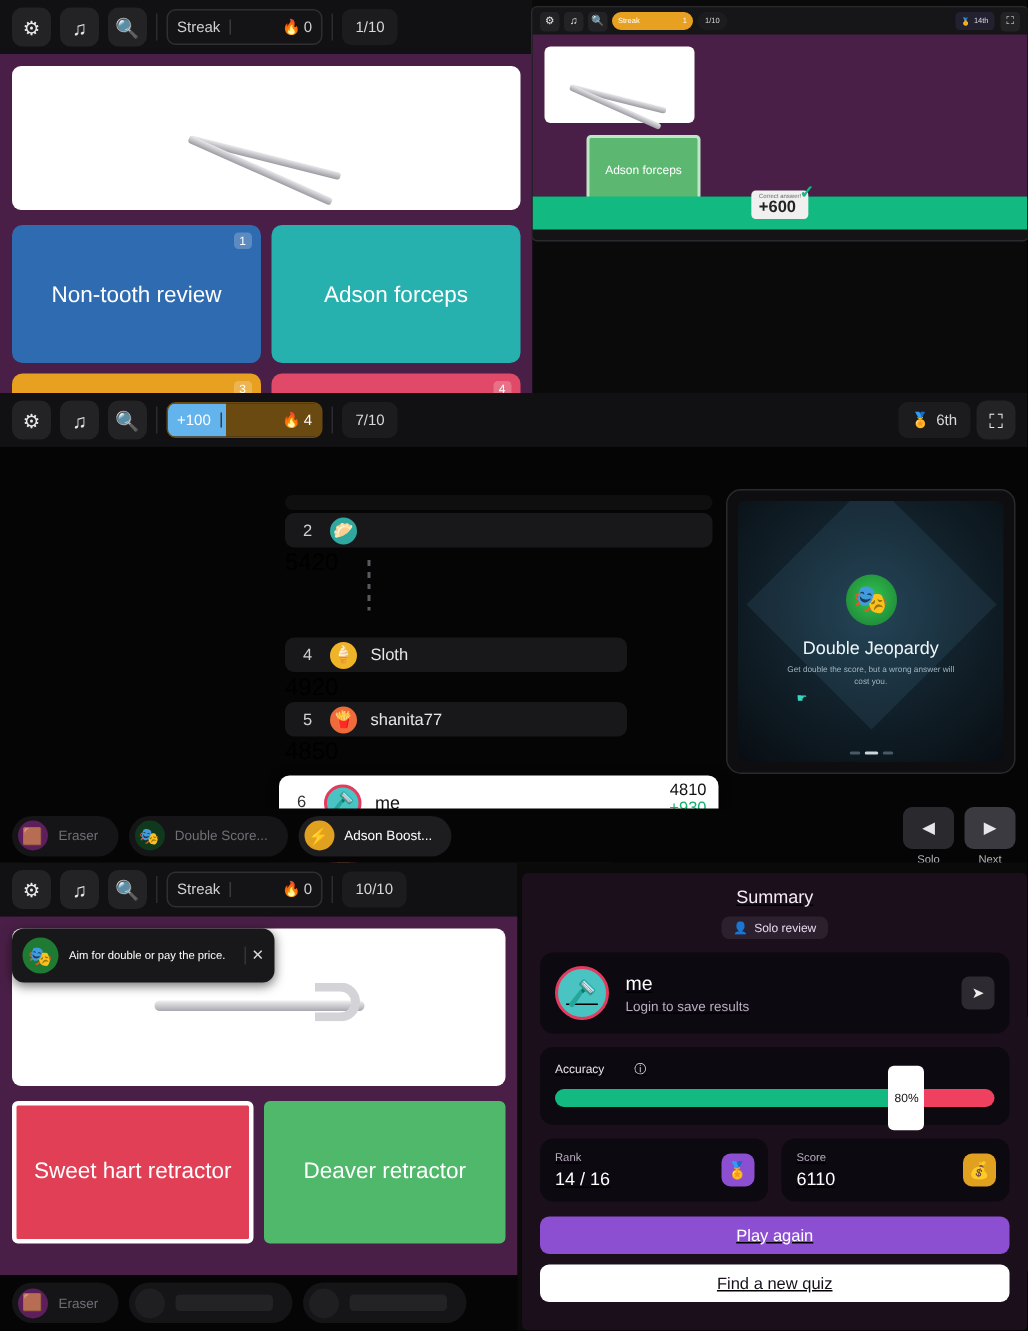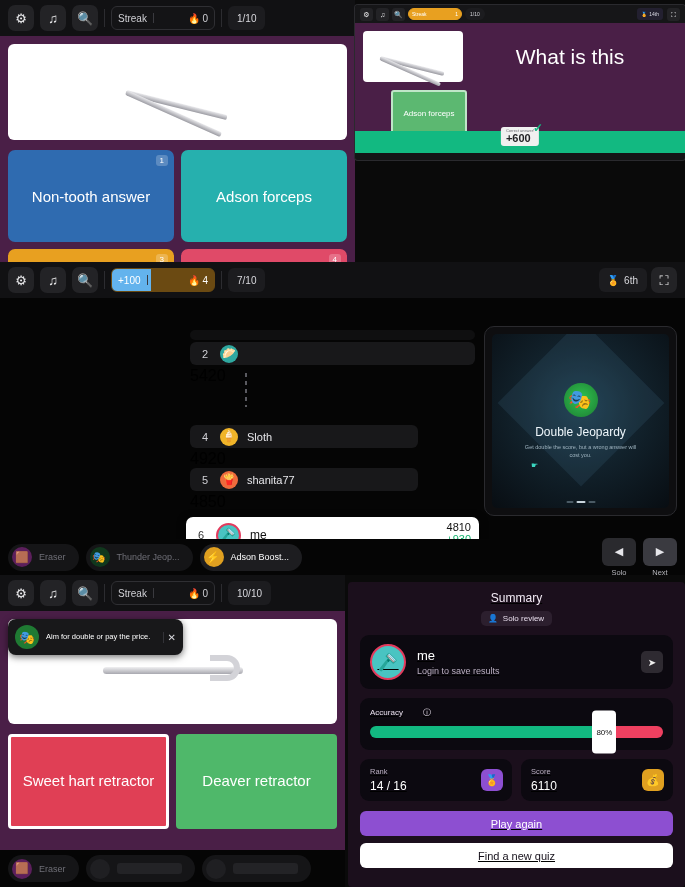--- a/index.html
+++ b/index.html
@@ -274,21 +274,21 @@
     <div class="quizbody1">
       <div class="imgcard">
         <div class="tweezer">
             <i></i>
             <i></i>
           </div>
       </div>
       <div class="answers">
         <div class="ans" style="background:#2f6bb0">
           <span class="kbd">1</span>
-          <span>Non-tooth answer</span>
+          <span>Non-tooth review</span>
         </div>
         <div class="ans" style="background:#26b0ae">
           <span>Adson forceps</span>
         </div>
         <div class="ans" style="background:#e8a020">
           <span class="kbd">3</span>
 
         </div>
         <div class="ans" style="background:#e04a68">
           <span class="kbd">4</span>
@@ -319,21 +319,20 @@
     <div class="q2body">
       <div class="q2left">
         <div class="q2img">
           <div class="tweezer" style="width:78px;height:34px">
               <i style="left:6px;top:16px;width:66px;height:4px"></i>
               <i style="left:6px;top:16px;width:66px;height:4px"></i>
             </div>
         </div>
         <div class="q2ans">Adson forceps</div>
       </div>
-      <div class="q2title">What is this</div>
     </div>
     <div class="greenbar">
       <div class="plusbadge">
         <span class="ca">Correct answer!</span>
         <span>+600</span>
         <span class="chk">✓</span>
       </div>
     </div>
   </div>
 
@@ -429,21 +428,21 @@
       </div>
     </div>
 
     <div class="powerbar">
       <div class="pw">
         <span class="pwico" style="background:#5c1f5c">🟫</span>
         <span>Eraser</span>
       </div>
       <div class="pw">
         <span class="pwico" style="background:#10381d">🎭</span>
-        <span>Thunder Jeop...</span>
+        <span>Double Score...</span>
       </div>
       <div class="pw active">
         <span class="pwico" style="background:#e0a020">⚡</span>
         <span>Adson Boost...</span>
       </div>
       <div class="navbtns">
         <div class="navb">
           <div class="b">◀</div>
           <div class="t">Solo</div>
         </div>

